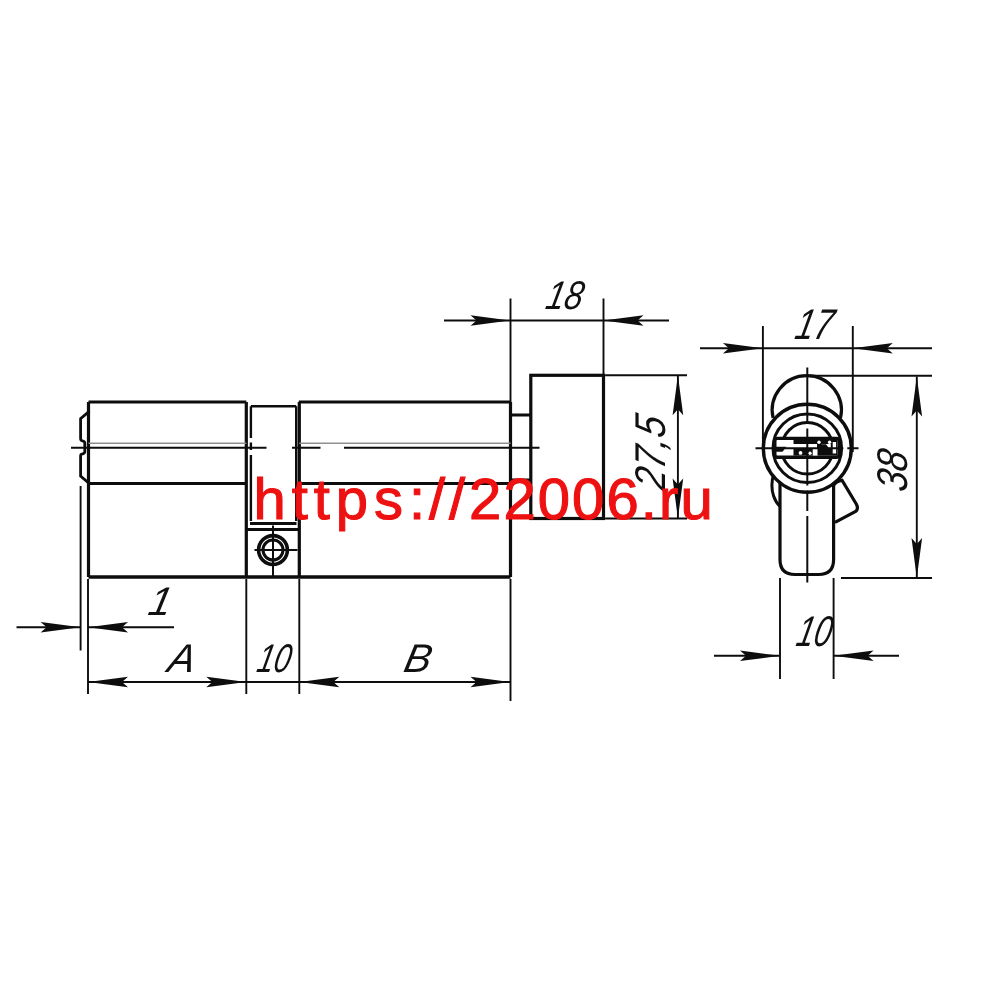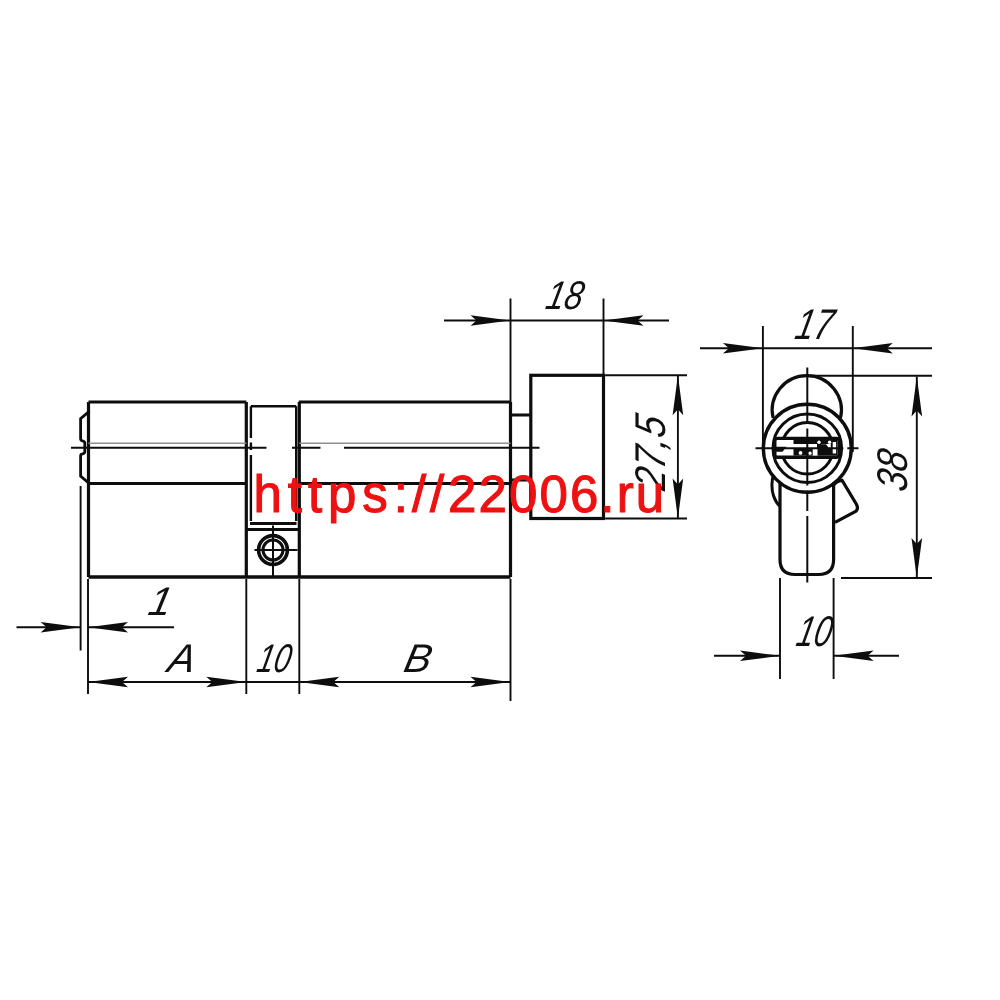--- a/index.html
+++ b/index.html
@@ -1,19 +1,19 @@
 <!DOCTYPE html>
 <html><head>
 <meta charset="utf-8">
 <style>
   html,body{margin:0;padding:0;background:#ffffff;}
   .wrap{position:relative;width:1000px;height:1000px;background:#ffffff;overflow:hidden;}
   svg{position:absolute;left:0;top:0;}
   .wm{position:absolute;left:253.5px;top:465px;font-family:"Liberation Sans",sans-serif;
-      font-size:51px;color:#ee1111;white-space:nowrap;-webkit-text-stroke:1.1px #ee1111;}
+      font-size:58px;color:#ee1111;white-space:nowrap;-webkit-text-stroke:1.1px #ee1111;}
   .w1{letter-spacing:5.95px;} .wb{letter-spacing:3.9px;} .w2{letter-spacing:2.1px;}
 </style>
 </head>
 <body>
 <div class="wrap">
 <svg width="1000" height="1000" viewBox="0 0 1000 1000" fill="none" stroke-linecap="butt">
 
   <g stroke="#0d0d0d" stroke-width="3.2">
     <path d="M88.5,402 H246.3 M298.8,402 H510.5"></path>
   </g>

